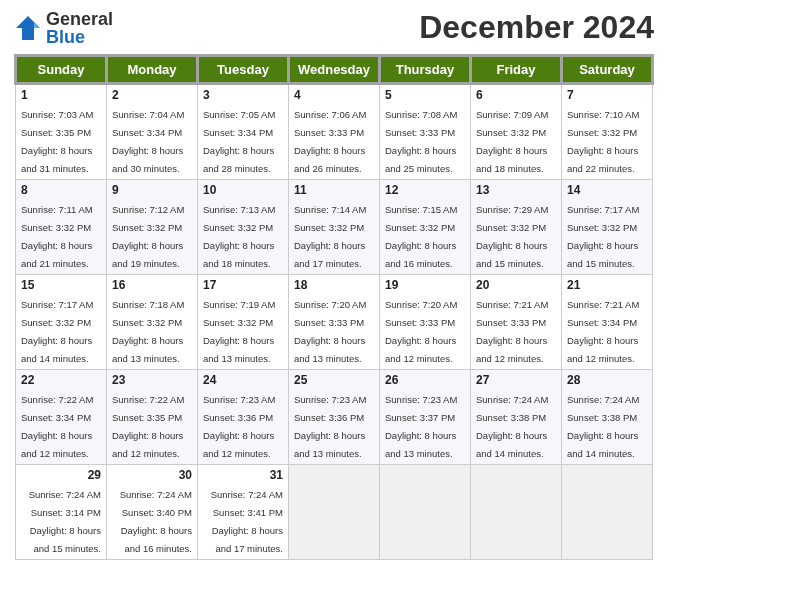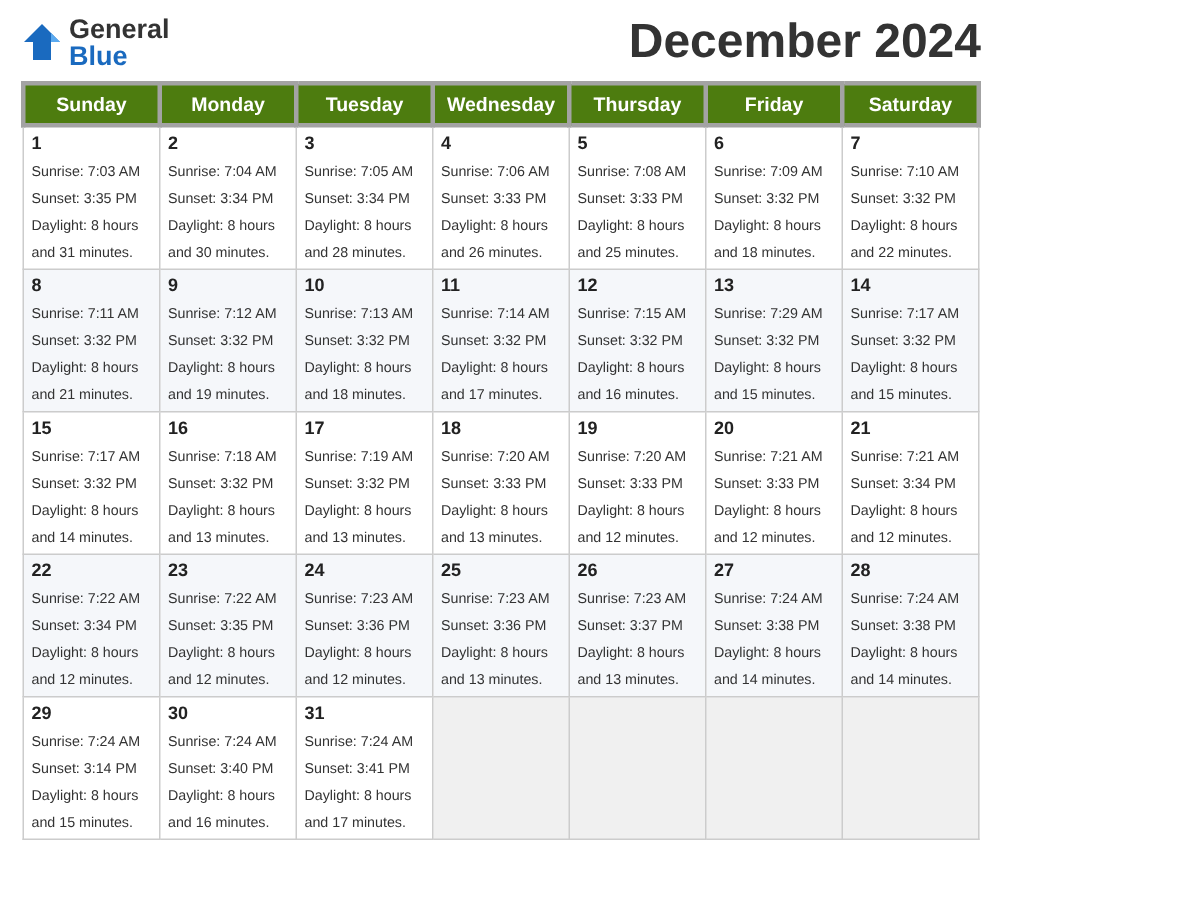--- a/index.html
+++ b/index.html
@@ -94,20 +94,21 @@
     .day-info {
       font-size: 9.5px;
       color: #333;
       line-height: 1.4;
     }
     .empty-cell {
       background: #f0f0f0 !important;
     }
     .calendar tr:last-child td {
       height: 72px;
+      text-align: right;
     }
     td { height: 82px; }
   </style>
 </head>
 <body>
 
 <div class="page">
   <div class="header">
     <div class="logo">
       <svg class="logo-icon" viewBox="0 0 28 28" xmlns="http://www.w3.org/2000/svg">

